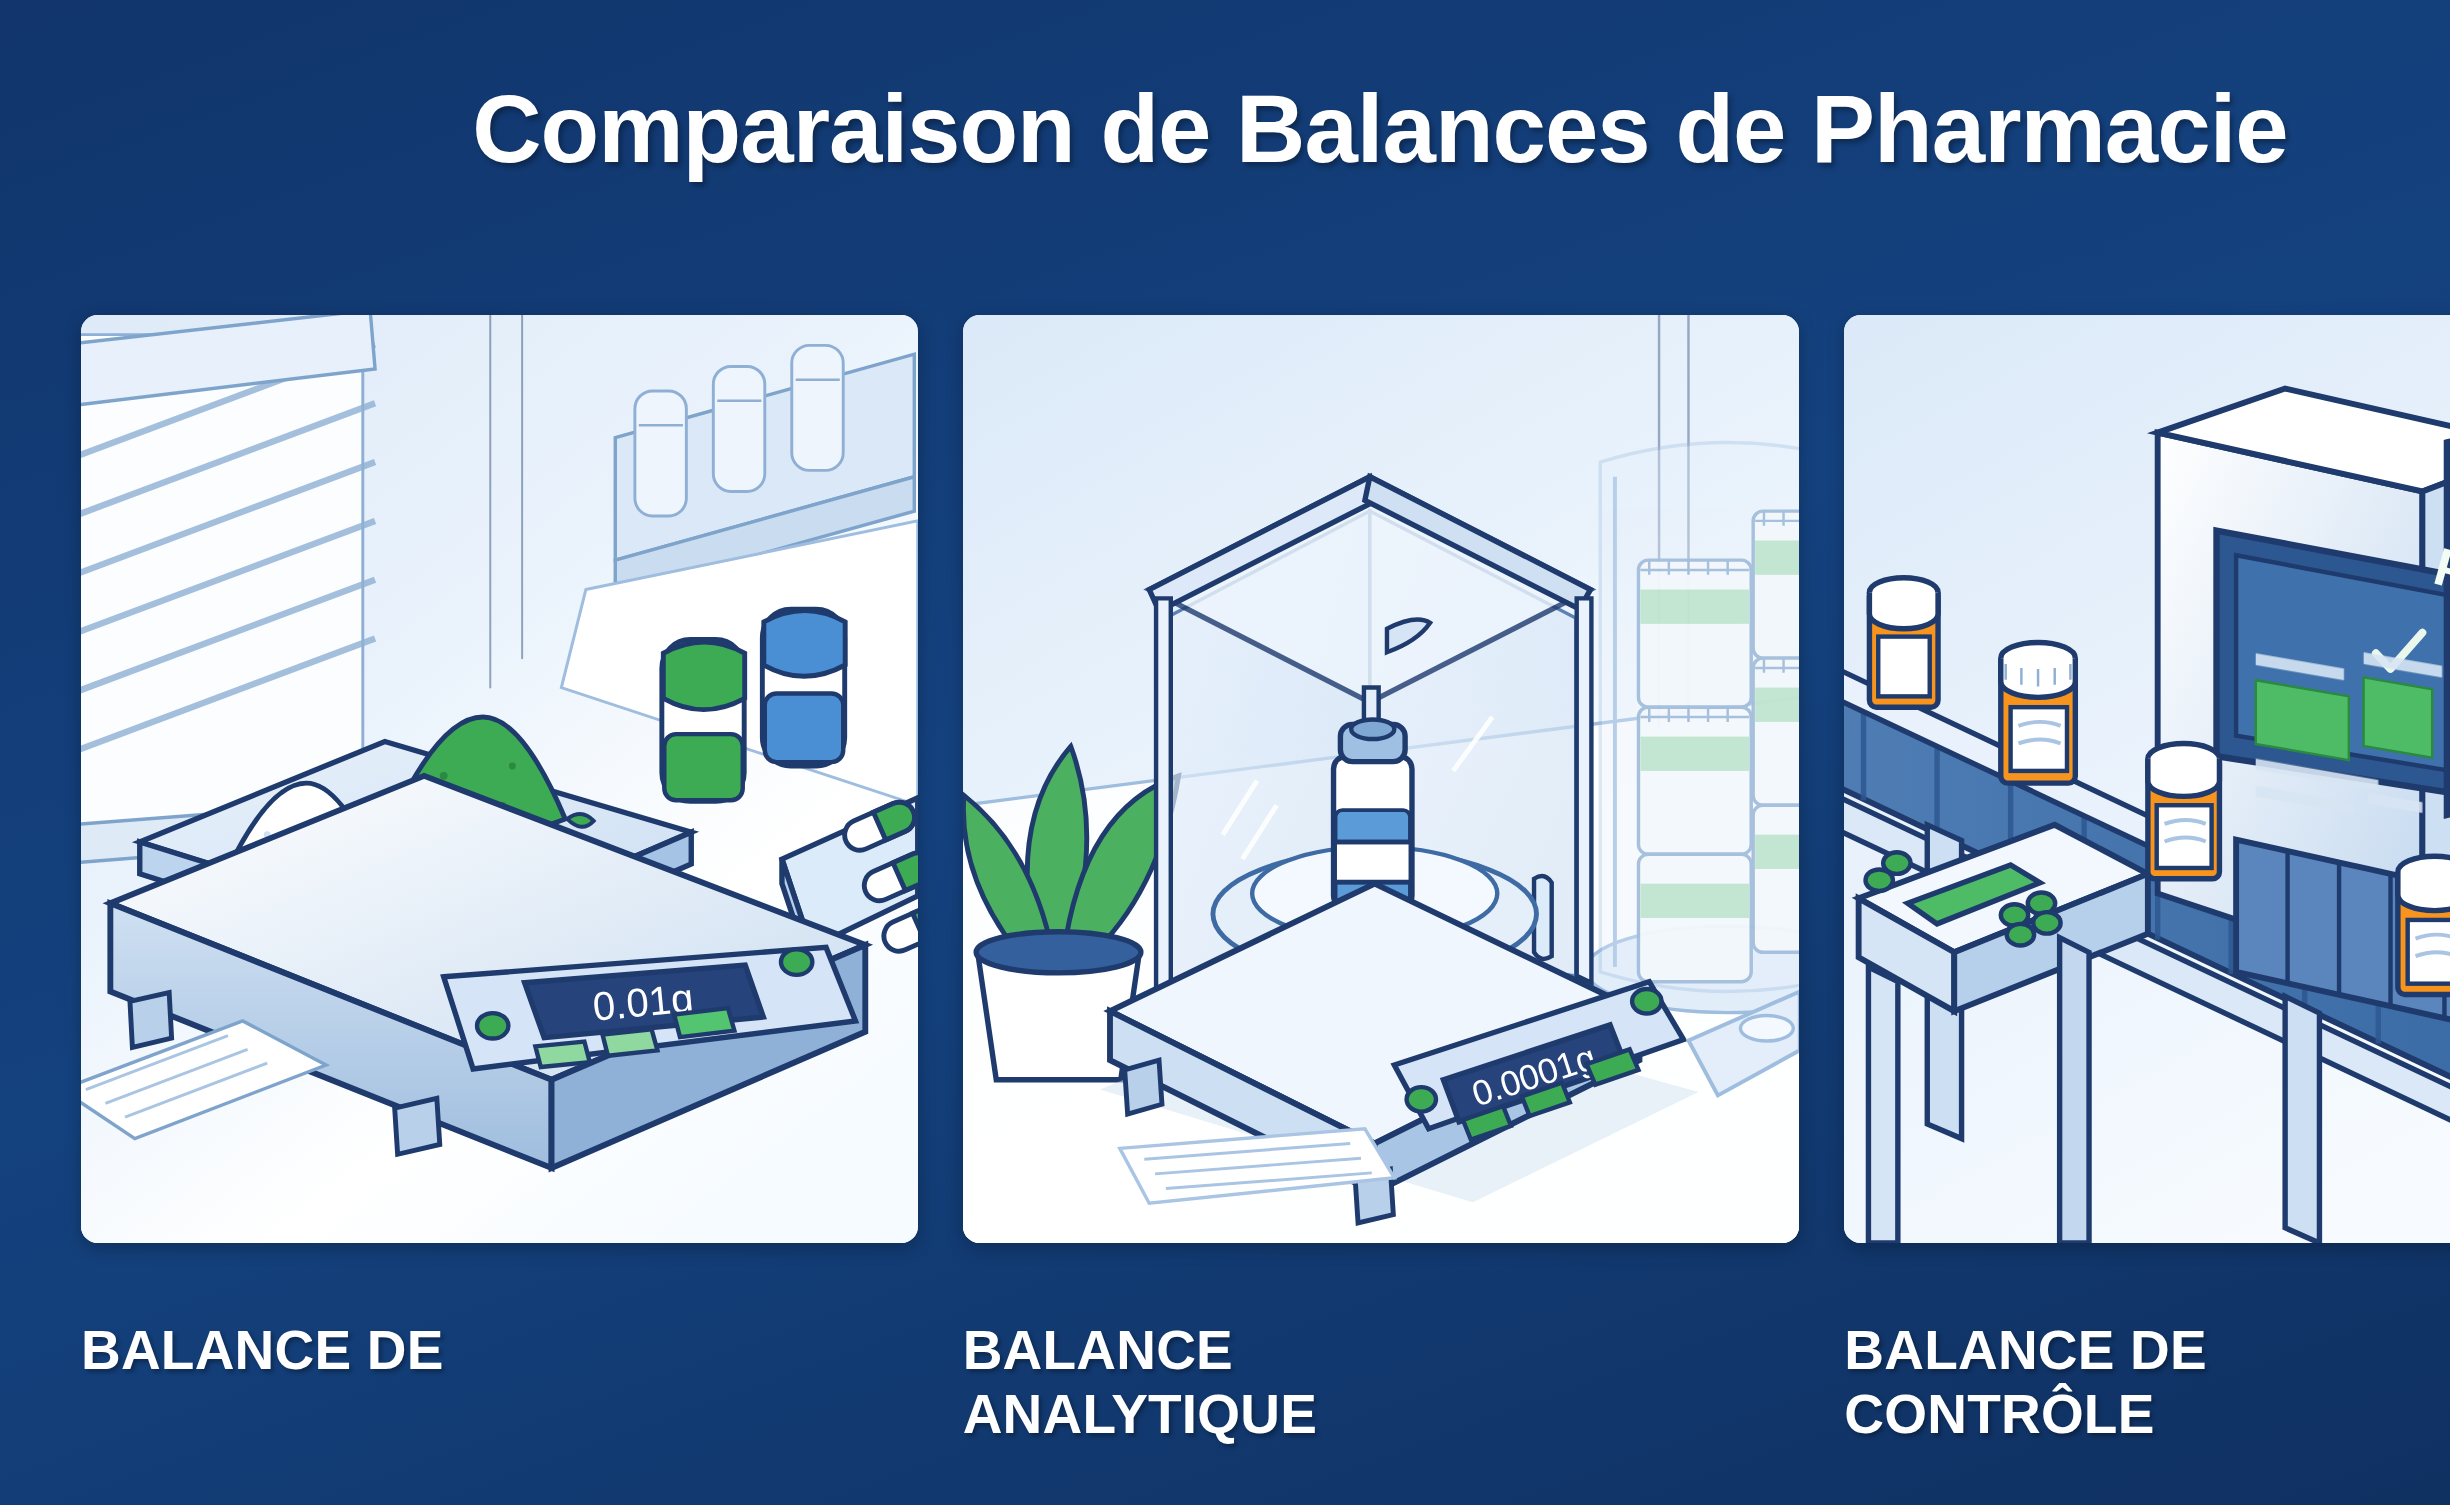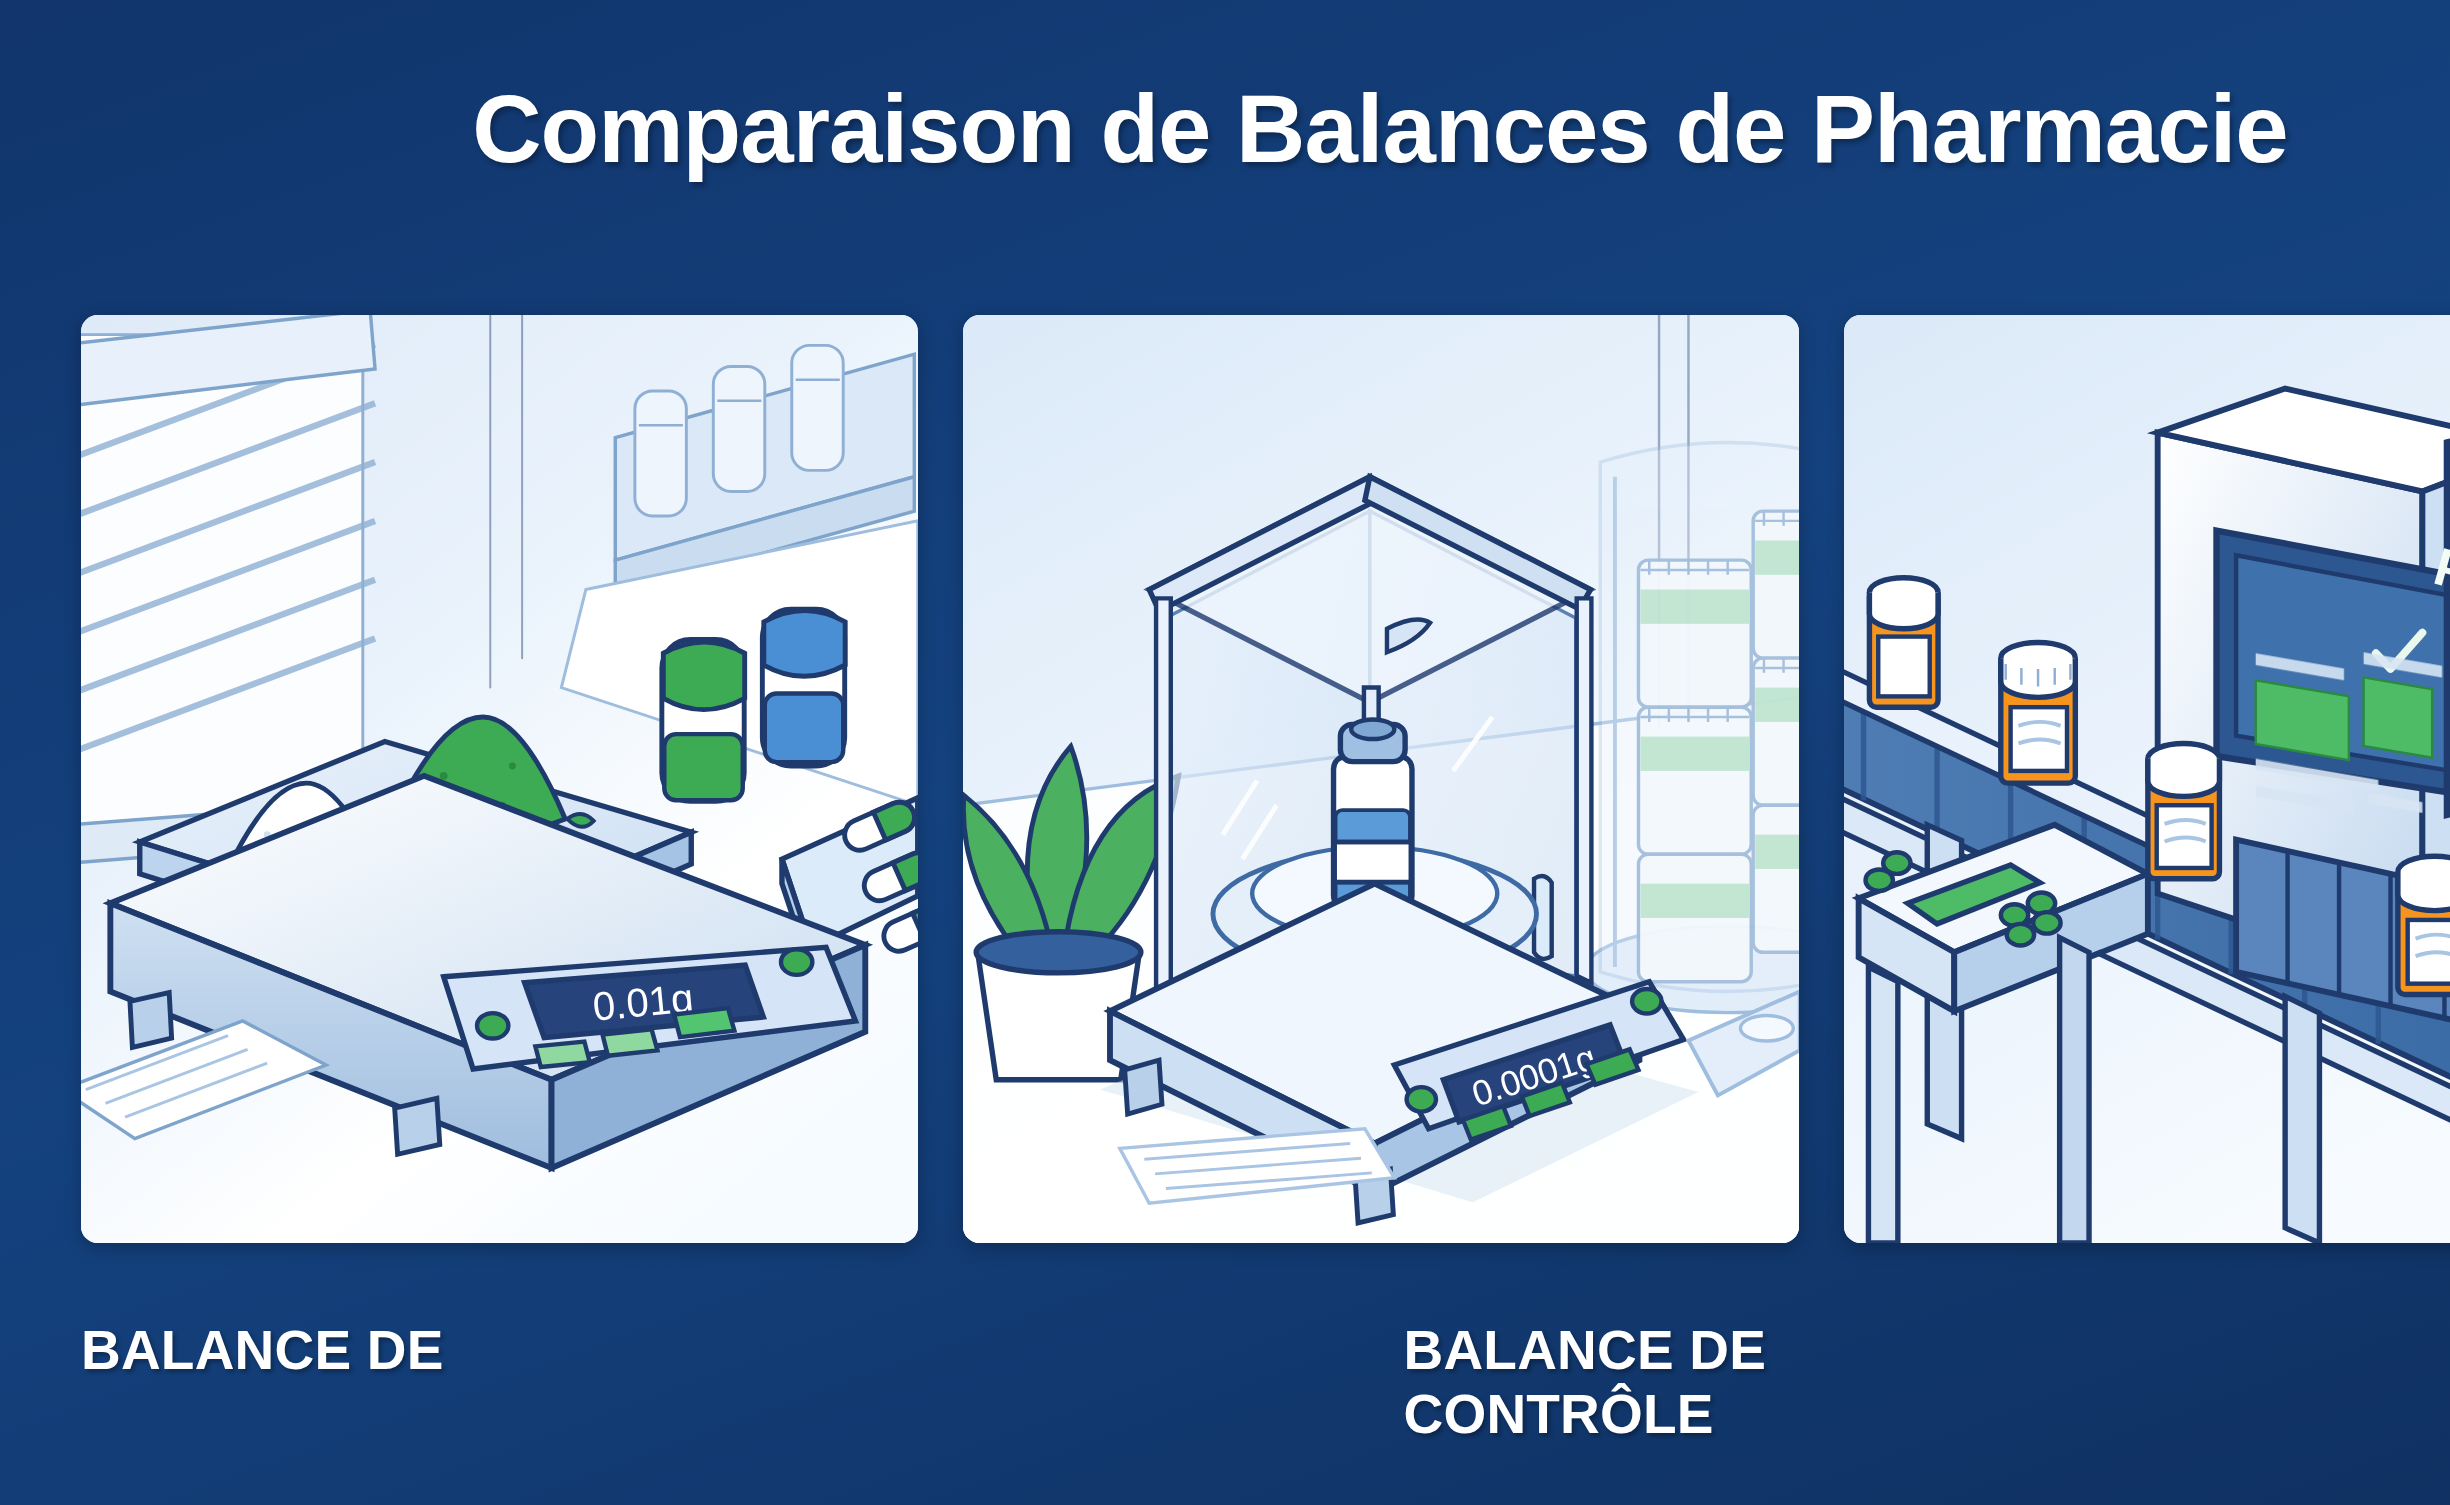--- a/index.html
+++ b/index.html
@@ -518,19 +518,23 @@
       </svg>
     </div>
 
   </div>
 
   <div class="captions">
     <div class="caption">
       <span>BALANCE DE</span>
     </div>
     <div class="caption">
+      <span>BALANCE</span>
+      <span class="l2">ANALYTIQUE</span>
+    </div>
+    <div class="caption">
       <span>BALANCE DE</span>
       <span class="l2">CONTRÔLE</span>
     </div>
   </div>
 
 </div>
 
 
 </body></html>

